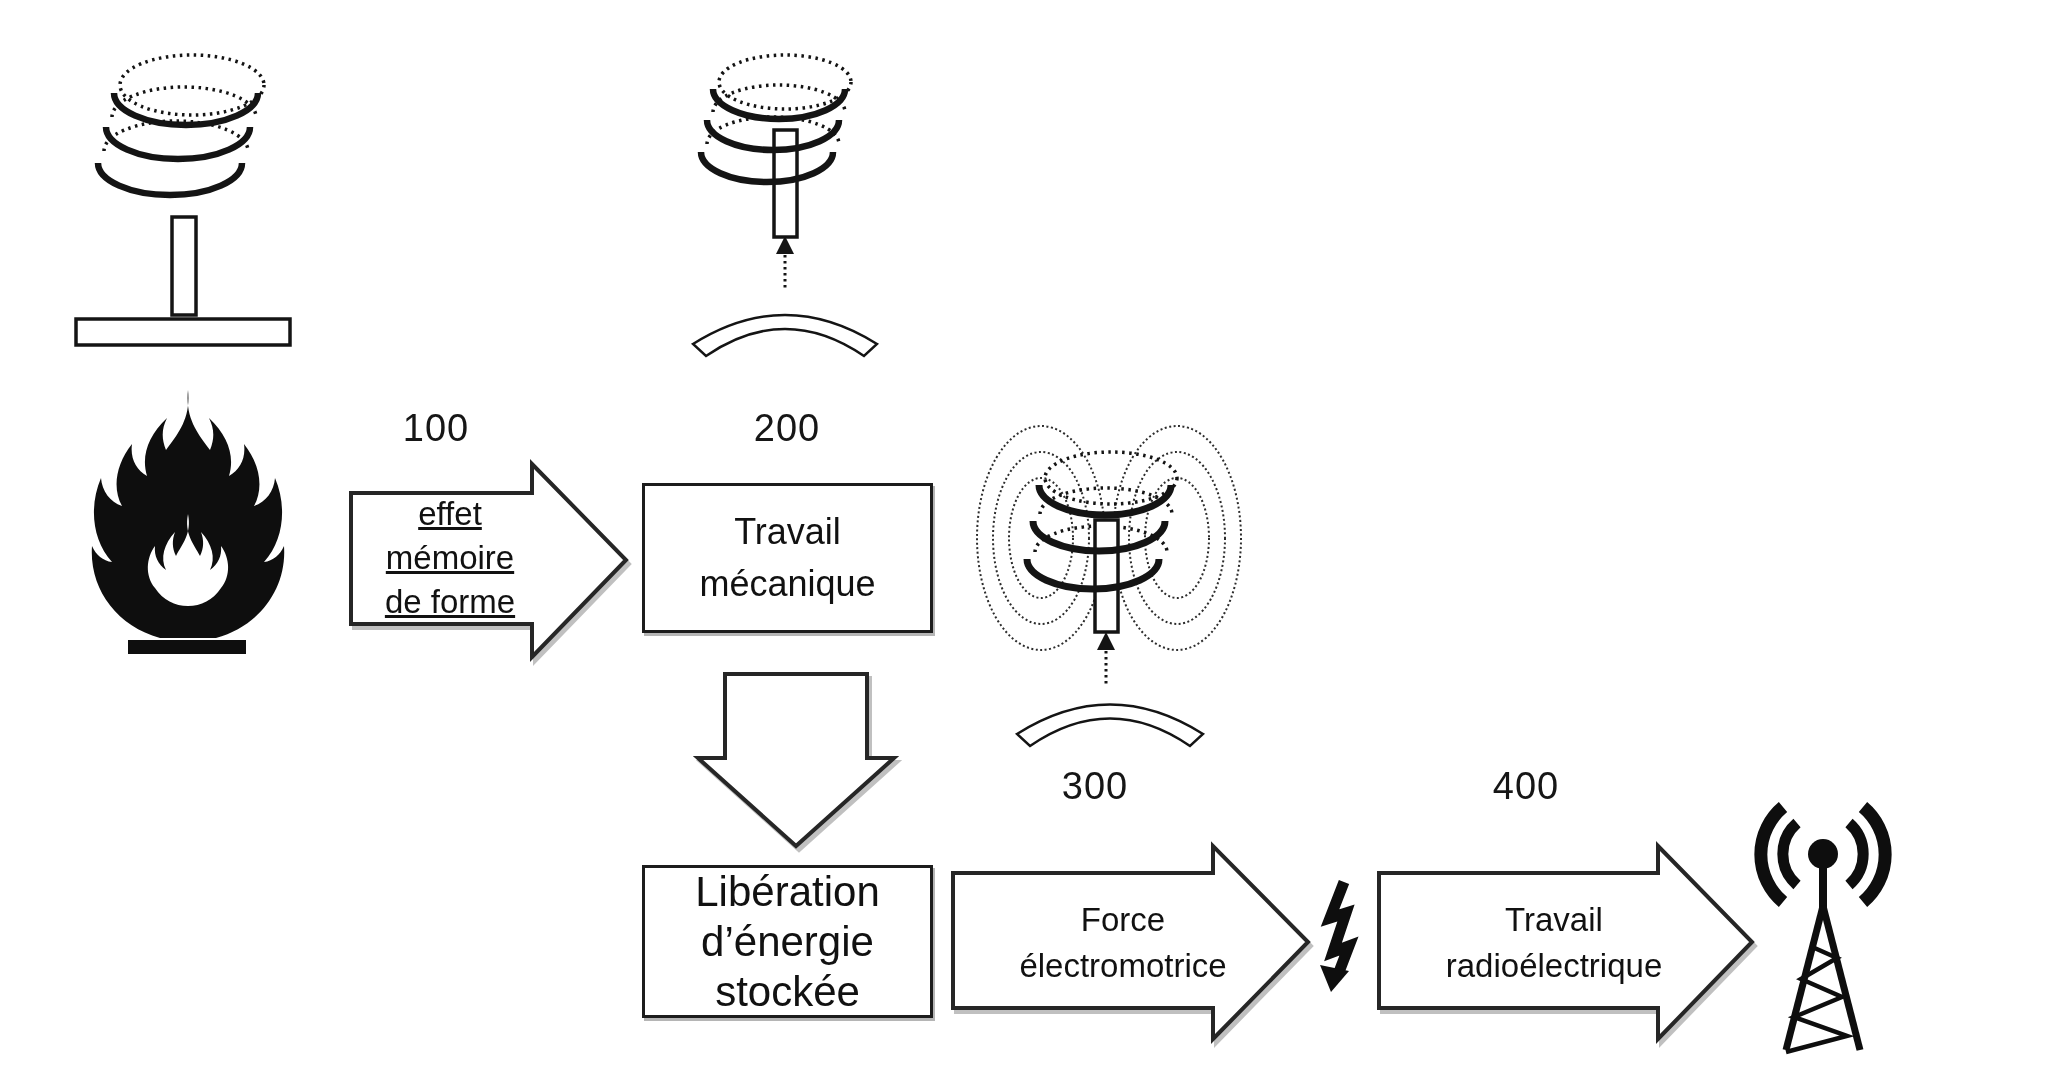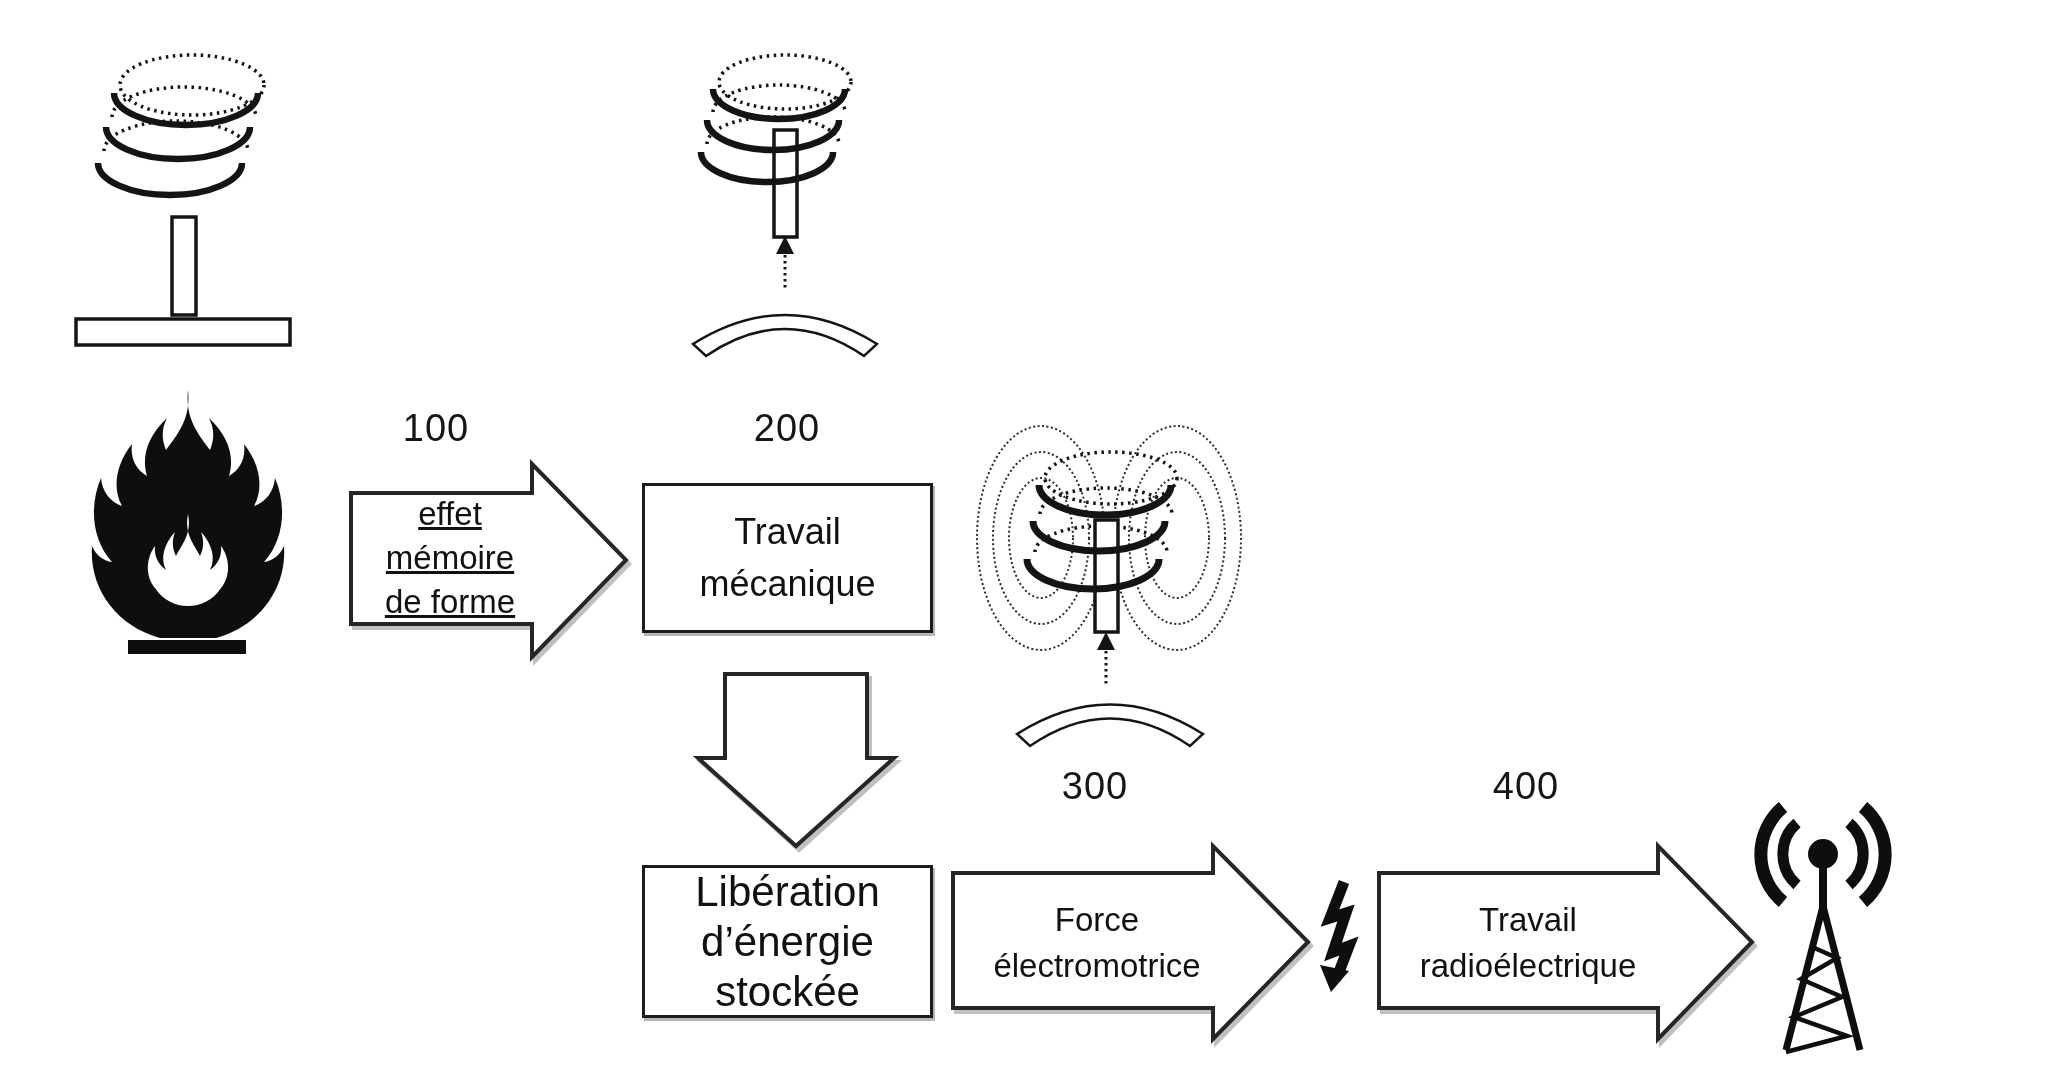--- a/index.html
+++ b/index.html
@@ -9,21 +9,21 @@
   }
   .abs{position:absolute;}
   .ref{
     position:absolute;font-size:38px;line-height:44px;text-align:center;
     color:#161616;letter-spacing:1px;
   }
   .atext{
     position:absolute;font-size:33px;line-height:44px;text-align:center;color:#111111;text-decoration:underline;
   }
   .atext2{
-    position:absolute;font-size:33px;line-height:46px;text-align:center;color:#111111;
+    position:absolute;font-size:33px;line-height:46px;text-align:center;color:#111111;margin-left:26px;
   }
   .box{
     position:absolute;background:#ffffff;border:3px solid #1c1c1c;
     box-shadow:2px 3px 0 rgba(120,120,120,.55);
     display:flex;flex-direction:column;align-items:center;justify-content:center;
     text-align:center;color:#111111;
   }
   .box-200{font-size:36px;line-height:52px;}
   .box-lib{font-size:42px;line-height:50px;justify-content:center;}
   .blockarrow{filter:drop-shadow(3px 4px 0 rgba(130,130,130,.5));}

